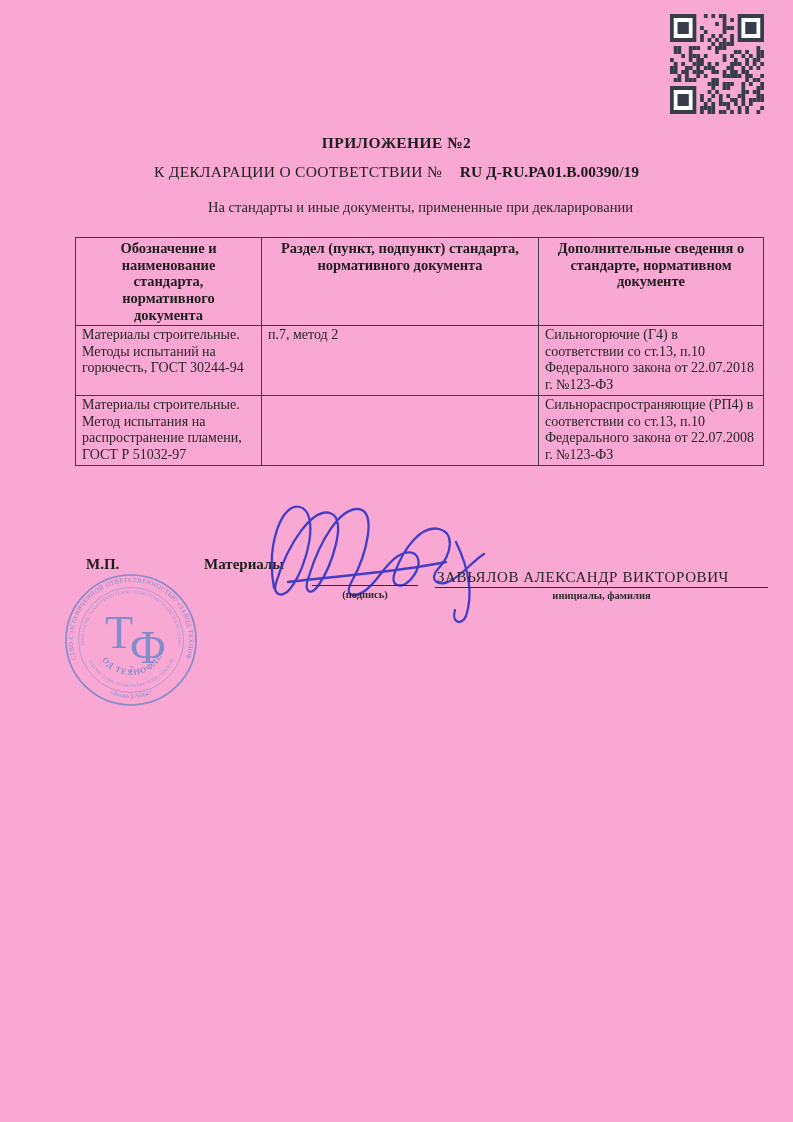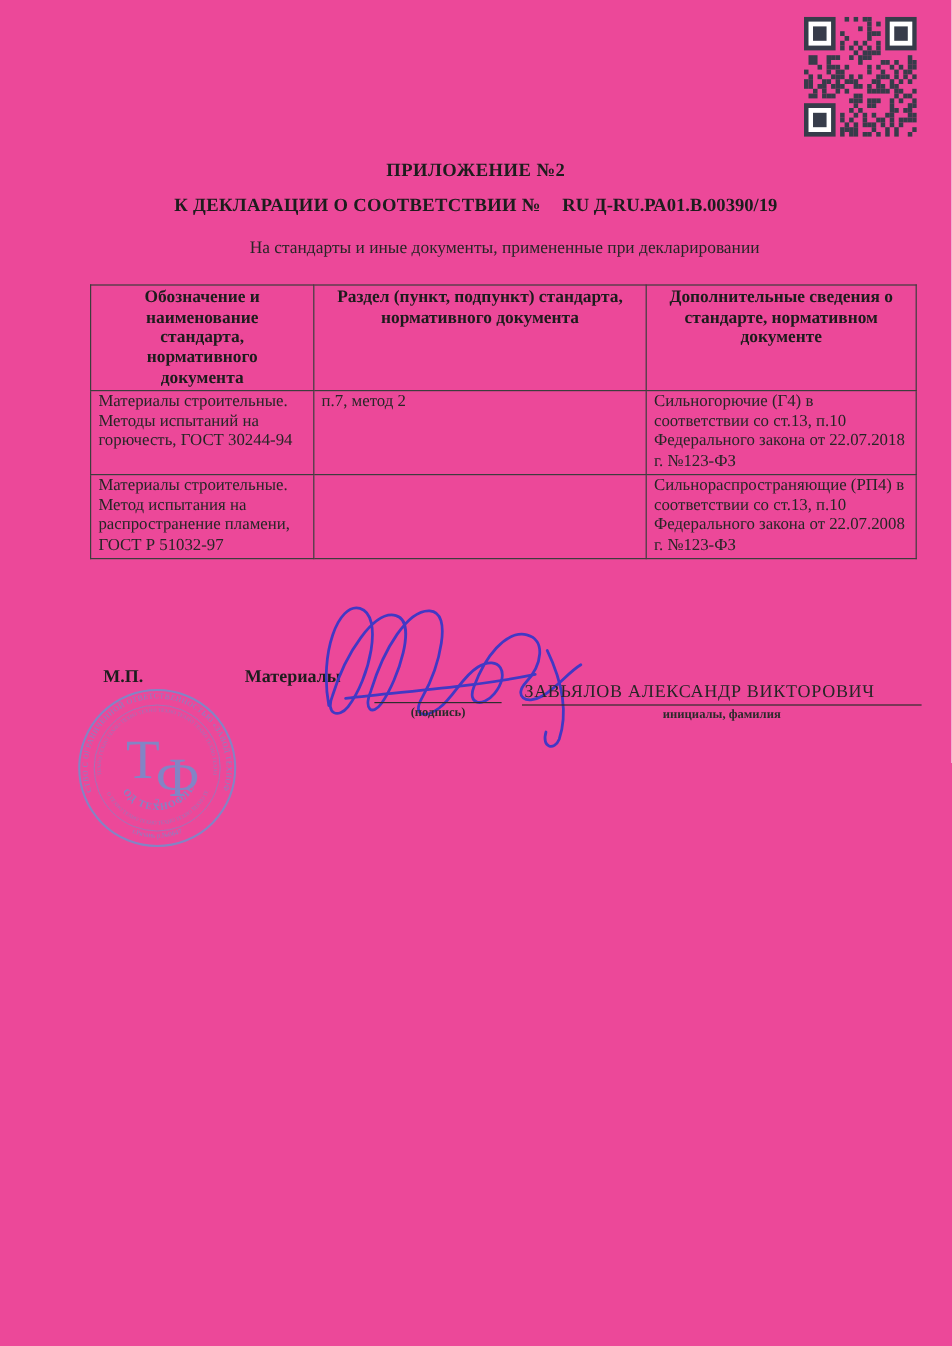--- a/index.html
+++ b/index.html
@@ -1,30 +1,30 @@
 <!DOCTYPE html>
 <html><head>
 <meta charset="utf-8">
 <style>
   html,body{margin:0;padding:0;background:#ffffff;}
   .page{
     position:relative;
     width:793px;height:1122px;
-    background:#ec4899;
+    background:#f9a8d4;
     overflow:hidden;
     font-family:"Liberation Serif","DejaVu Serif",serif;
     color:var(--text,#222);
   }
   .abs{position:absolute;}
 
   
   .doc-title{top:134px;left:0;width:100%;text-align:center;
     font-weight:bold;font-size:15.5px;letter-spacing:.4px;color:#1d1d1d;}
   .decl-line{top:163px;left:0;width:100%;text-align:center;font-size:15.5px;color:#1d1d1d;}
-  .decl-line .lbl{font-weight:bold;letter-spacing:.3px;}
+  .decl-line .lbl{font-weight:normal;letter-spacing:.3px;}
   .decl-line .num{margin-left:14px;font-weight:bold;}
   .doc-subtitle{top:199px;left:0;width:100%;text-align:center;font-size:14.5px;color:#262626;margin-left:24px;}
 
   
   table.standards{
     top:237px;left:75px;width:688px;
     border-collapse:collapse;table-layout:fixed;
   }
   table.standards th,table.standards td{
     border:1.4px solid #3d3d3d;vertical-align:top;overflow:hidden;

